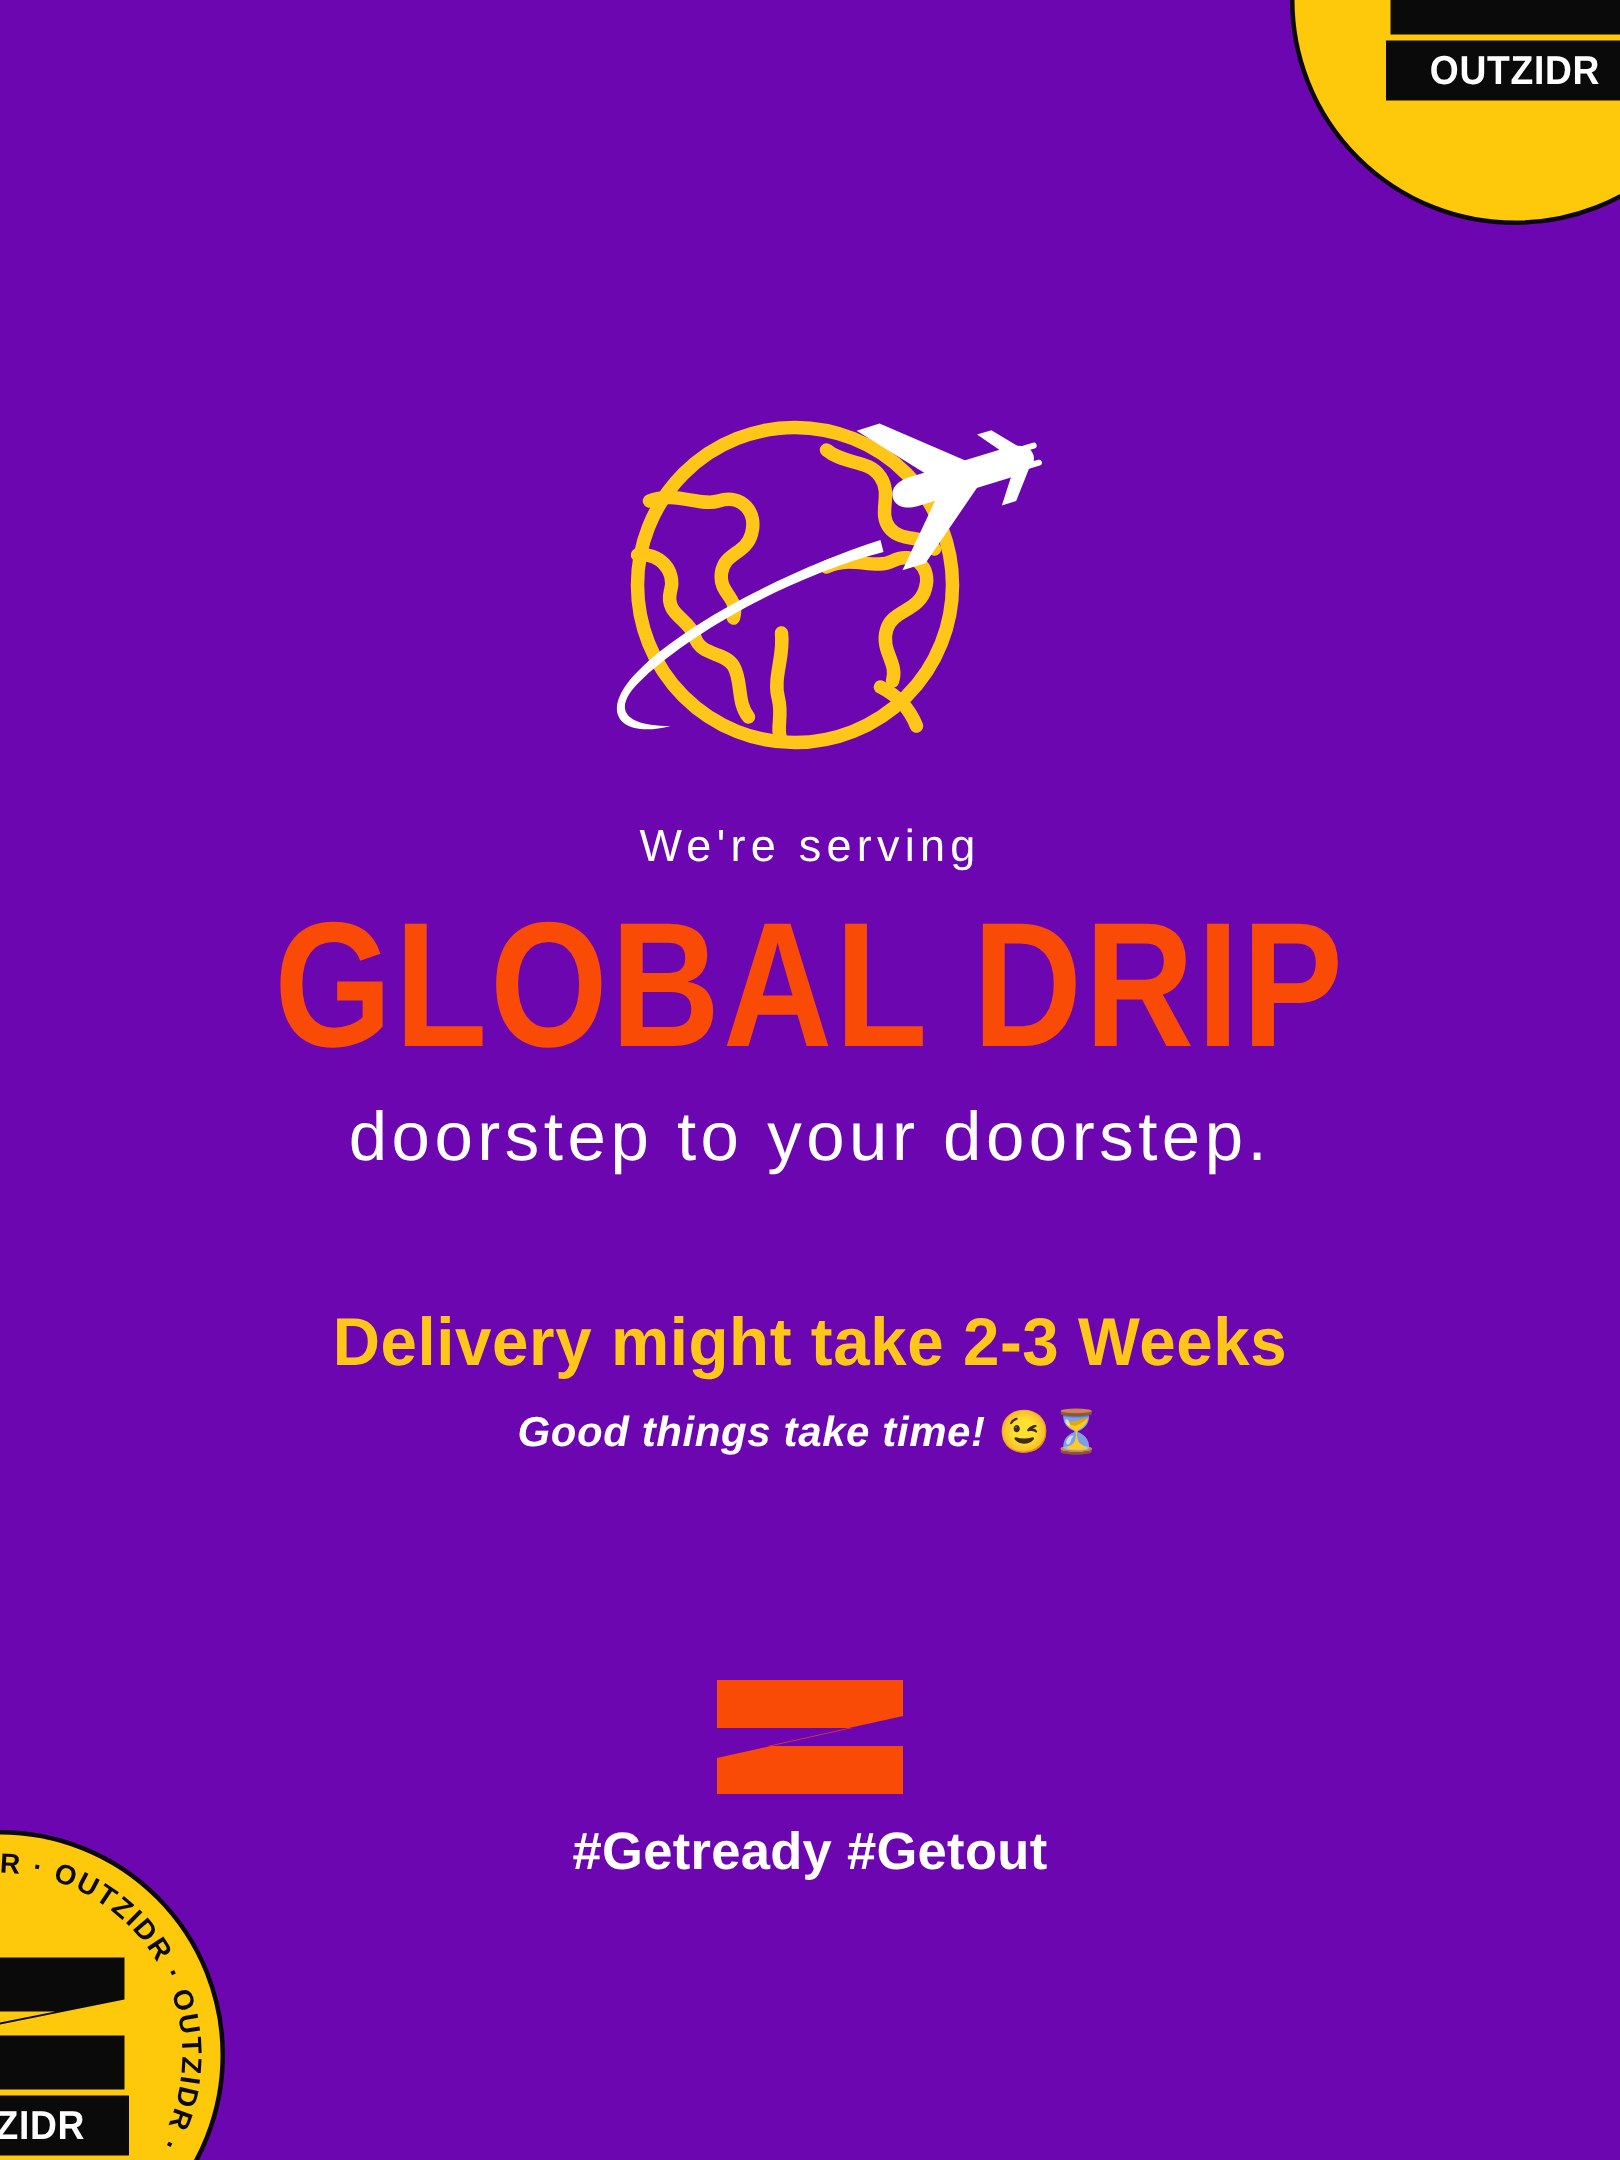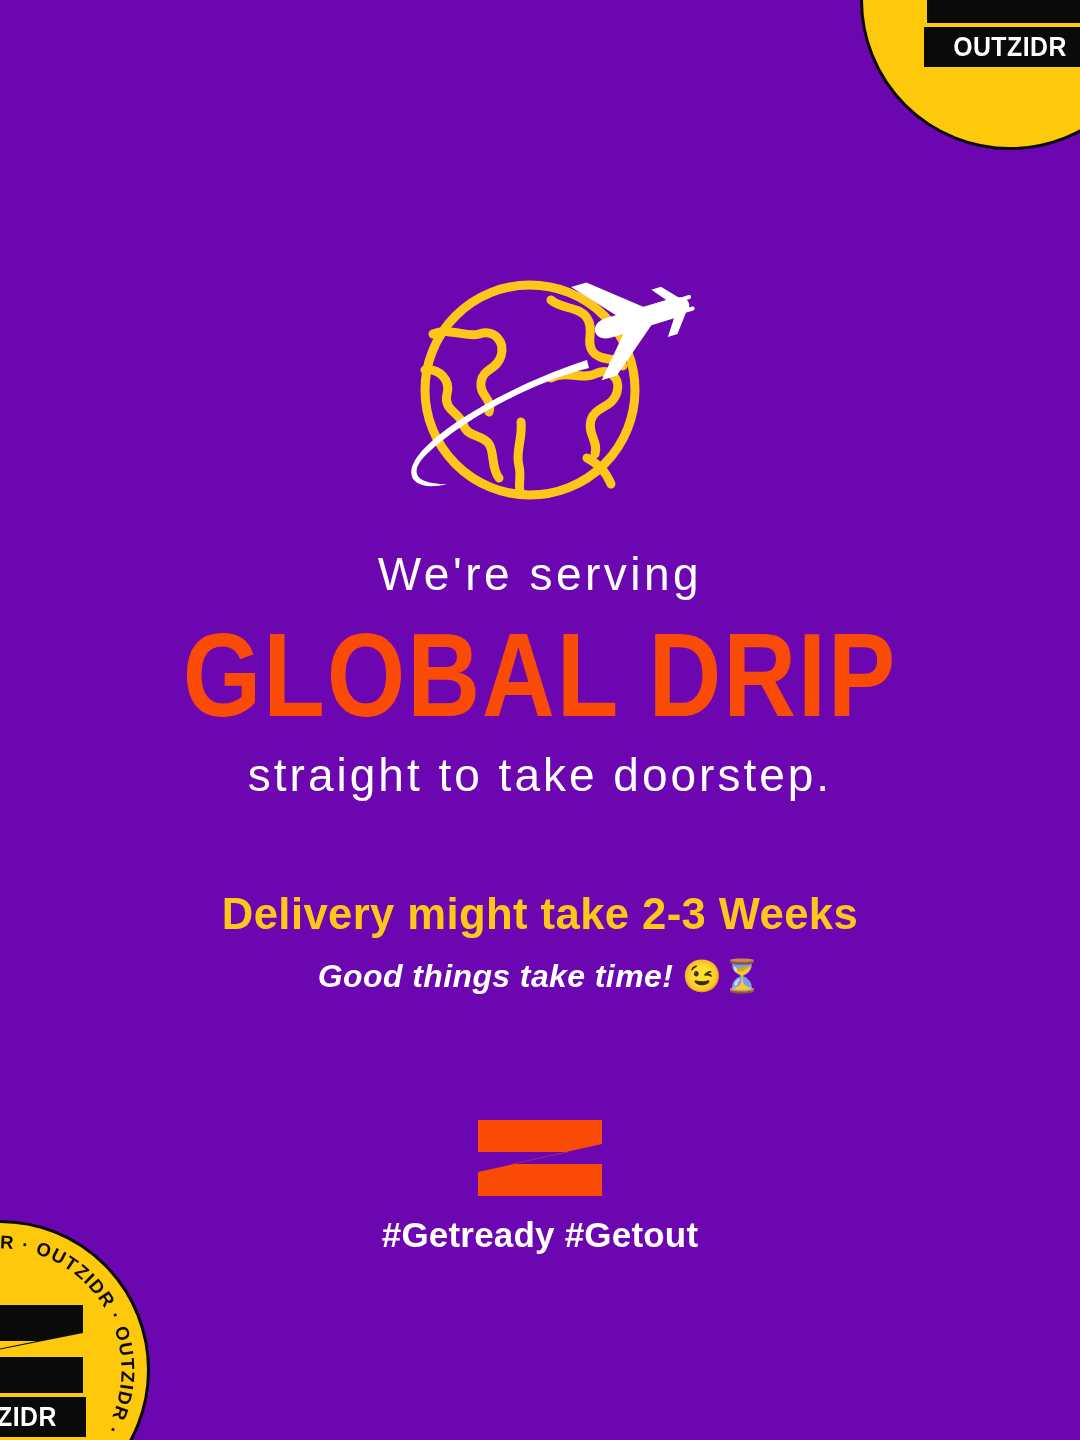--- a/index.html
+++ b/index.html
@@ -99,21 +99,21 @@
   
   .copy {
     position: absolute;
     left: 0;
     right: 0;
     top: 548px;
     text-align: center;
   }
   .line-serving {
     color: #ffffff;
-    font-size: 46px;
+    font-size: 30px;
     font-weight: 300;
     letter-spacing: 3.5px;
     line-height: 1.15;
     margin: 0;
   }
   .line-headline {
     color: #fa4b06;
     font-size: 104px;
     font-weight: bold;
     letter-spacing: 2px;
@@ -135,21 +135,21 @@
     color: #ffc61a;
     font-size: 45px;
     font-weight: bold;
     letter-spacing: 0.4px;
     line-height: 1.15;
     margin: 86px 0 0 0;
     transform: scaleX(0.97);
   }
   .line-goodthings {
     color: #ffffff;
-    font-size: 32px;
+    font-size: 28px;
     font-weight: bold;
     font-style: italic;
     letter-spacing: 0.4px;
     line-height: 1.2;
     margin: 17px 0 0 0;
   }
   .emoji {
     font-style: normal;
     font-weight: normal;
     letter-spacing: 0;
@@ -204,21 +204,21 @@
         <path d="M96 50 L 82 70 L 92 70 L 108 50 Z"></path>
         <rect x="104" y="36" width="12" height="4" rx="2"></rect>
         <rect x="104" y="48" width="12" height="4" rx="2"></rect>
       </g>
     </svg>
   </div>
 
   <div class="copy">
     <p class="line-serving">We're serving</p>
     <p class="line-headline">GLOBAL DRIP</p>
-    <p class="line-doorstep">straight to take doorstep.</p>
+    <p class="line-doorstep">doorstep to your doorstep.</p>
     <p class="line-delivery">Delivery might take 2-3 Weeks</p>
     <p class="line-goodthings"><span>Good things take time! </span><span class="emoji">😉⏳</span></p>
   </div>
 
   <div class="footer">
     <svg class="footer-zmark" viewBox="0 0 128 80" xmlns="http://www.w3.org/2000/svg">
       <path d="M2 2 H126 V26 L36 46 H126 V78 H2 V54 L92 34 H2 Z" fill="#fa4b06"></path>
     </svg>
     <p class="footer-tagline">#Getready #Getout</p>
   </div>

